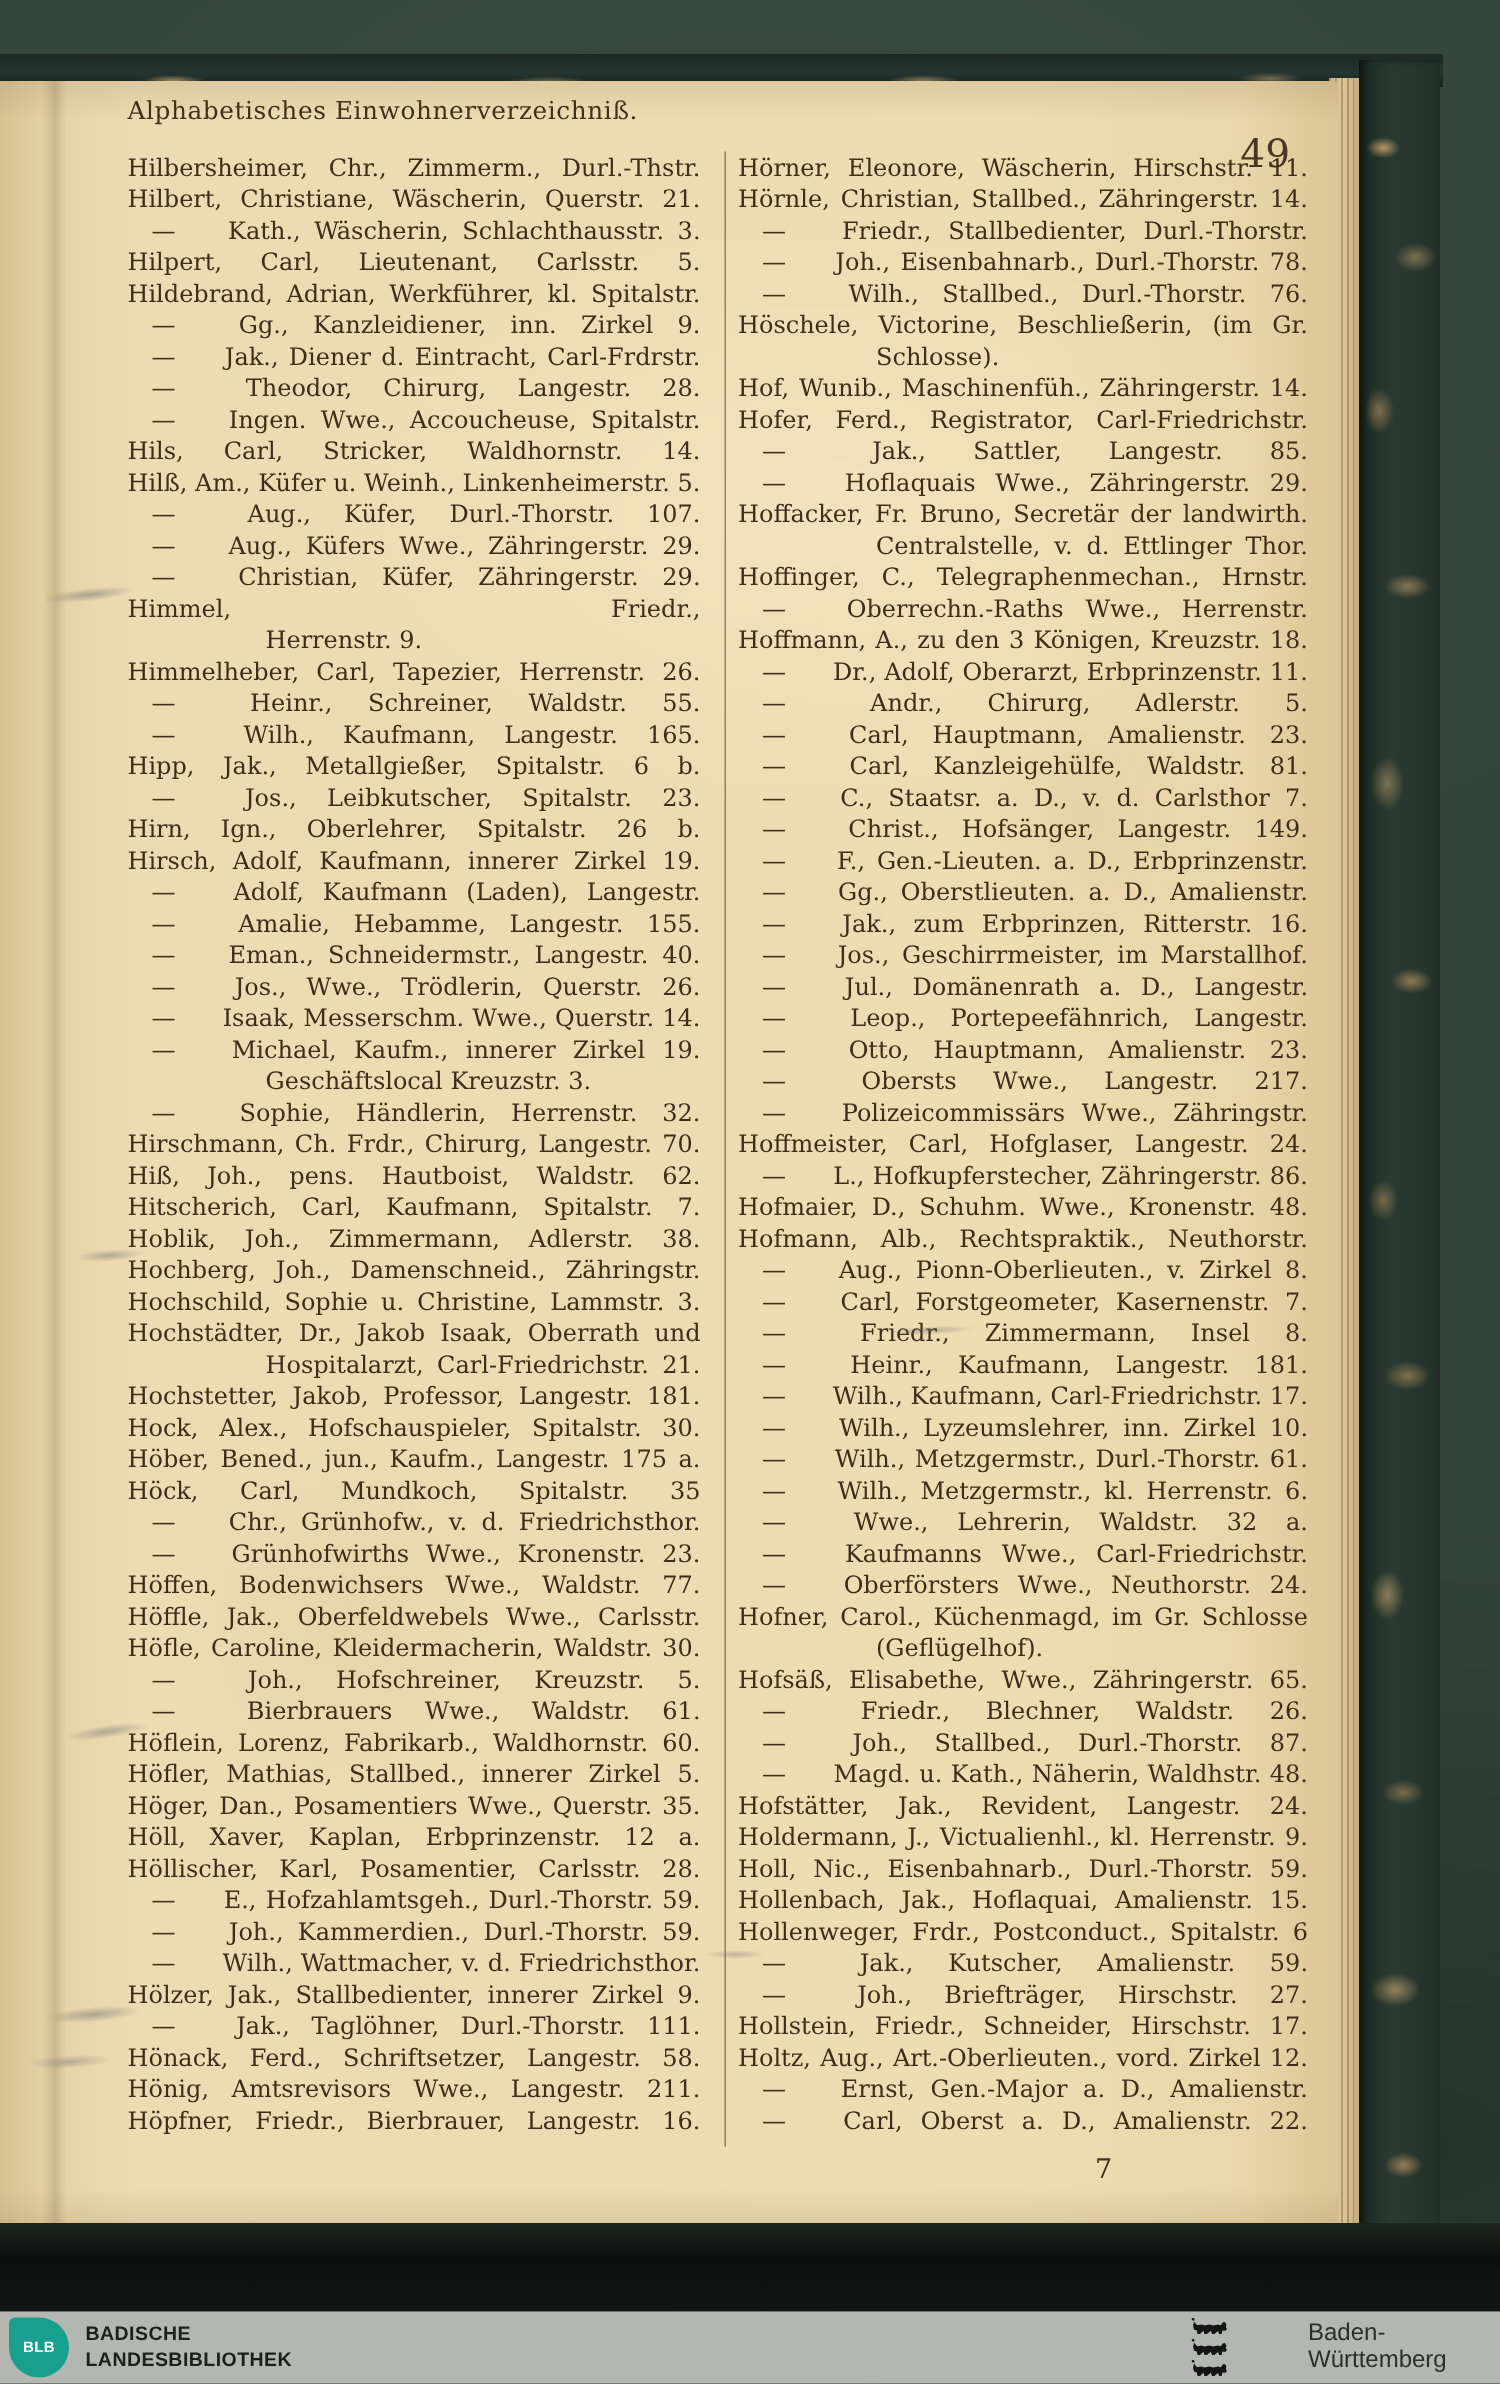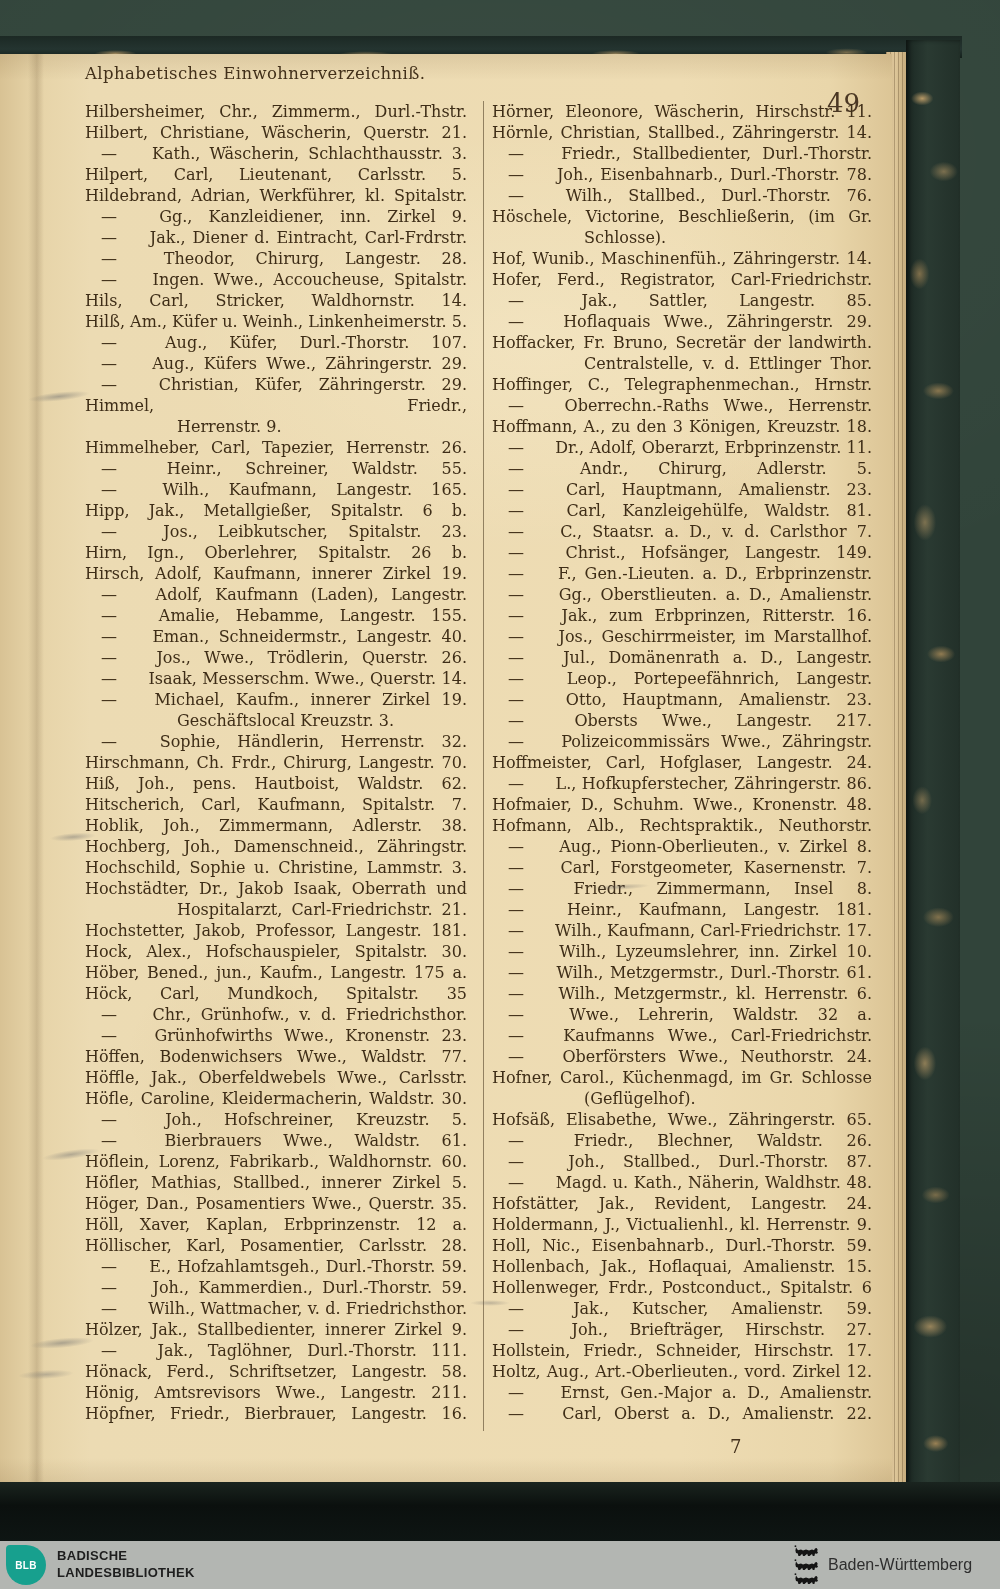--- a/index.html
+++ b/index.html
@@ -121,21 +121,21 @@
   .blb-logo {
     position:absolute; left:6px; top:4px; width:40px; height:40px;
     background:#17a08e; border-radius:10% 50% 50% 50%;
     display:flex; align-items:center; justify-content:center;
     color:#fff; font-weight:bold; font-size:10px; letter-spacing:.3px;
   }
   .lib-name {
     position:absolute; left:57px; top:7px;
     font-weight:bold; font-size:13px; line-height:1.3; color:#1e1e1e; letter-spacing:.3px;
   }
-  .bw-group { position:absolute; left:793px; top:2px; display:flex; align-items:center; }
+  .bw-group { position:absolute; left:793px; top:2px; display:flex; align-items:center;gap:44px; }
   .bw-lions { width:26px; height:44px; display:flex; flex-direction:column; justify-content:center; gap:1px; }
   .bw-lions svg { display:block; }
   .bw-label { margin-left:9px; font-size:16px; color:#2e2e2e; }
 </style>
 </head>
 <body>
 
 <div class="stage">
   <div class="cover-bg"></div>
   <div class="cover-top-edge"></div>

